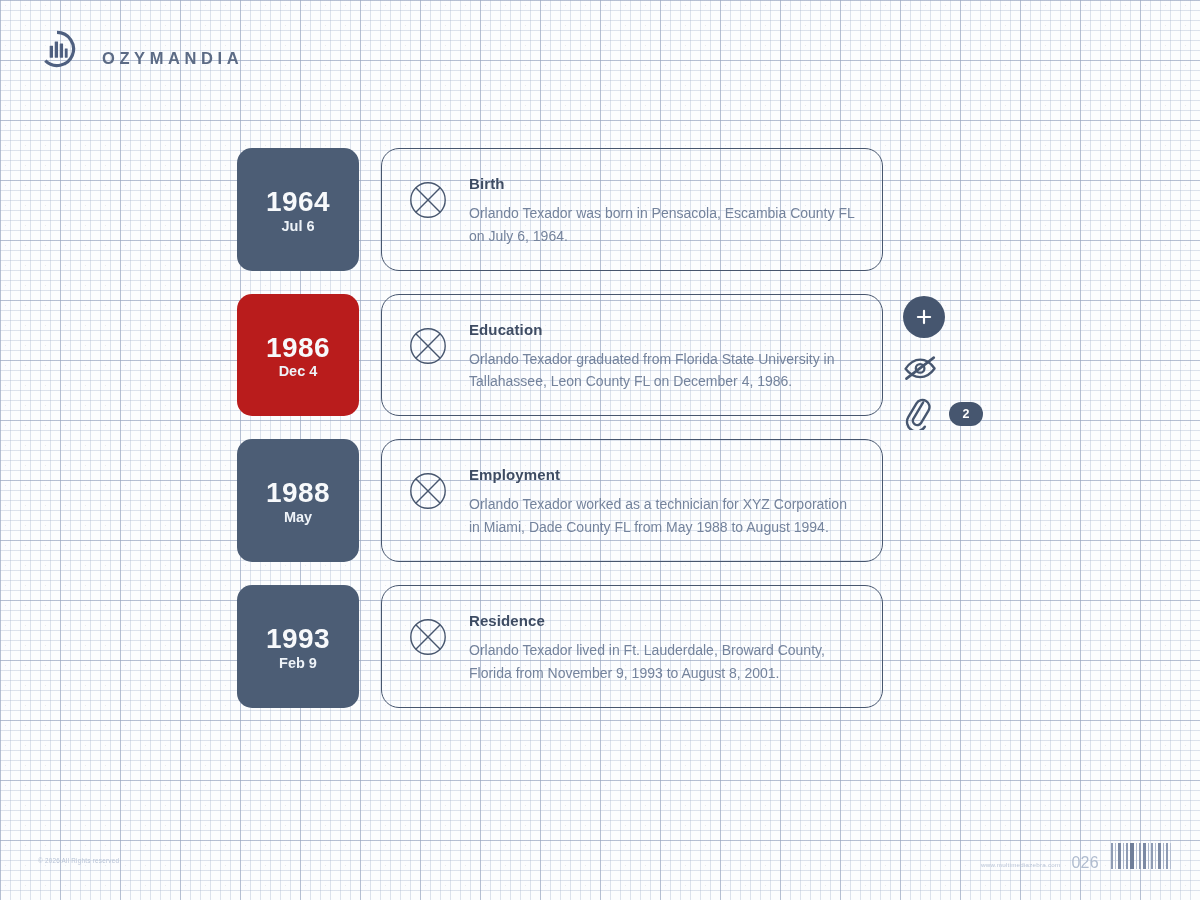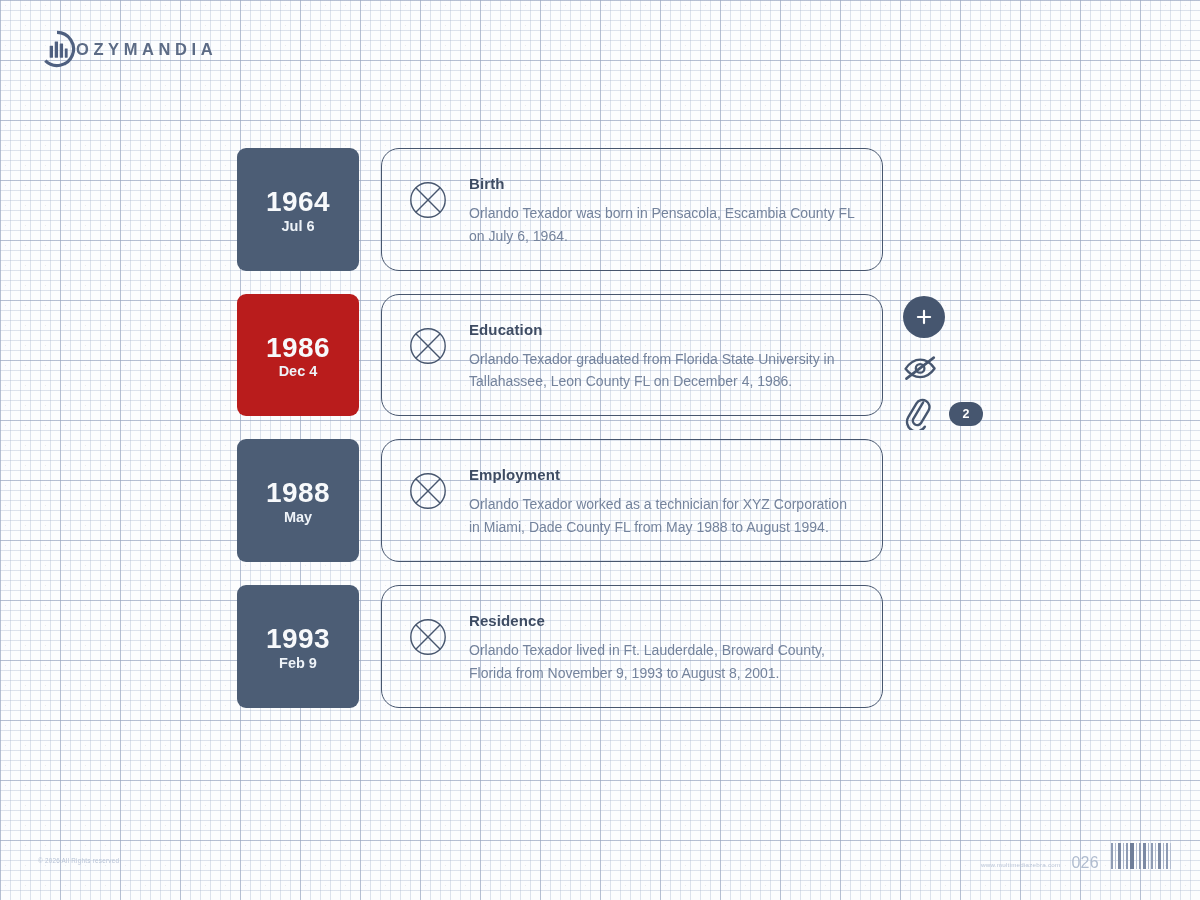--- a/index.html
+++ b/index.html
@@ -41,22 +41,22 @@
       10px 10px;
     background-position: 5px 5px, 0 0, 0 0, 0 0, 0 0;
   }
 
   
   #brand {
     position: absolute;
     left: 38px;
     top: 30px;
     display: flex;
-    align-items: center;
-    gap: 0;
+    align-items: flex-end;
+    gap: 26px;
   }
   #brand .logo-mark { width: 38px; height: 38px; display: block; }
   #brand .wordmark {
     font-size: 16.5px;
     font-weight: bold;
     letter-spacing: 4.6px;
     color: #5c6b85;
   }
 
   
@@ -71,21 +71,21 @@
     align-items: stretch;
     gap: 22px;
     margin-bottom: 23px;
   }
   .tl-row:last-child { margin-bottom: 0; }
 
   
   .date-tile {
     flex: 0 0 122px;
     width: 122px;
-    border-radius: 9px;
+    border-radius: 15px;
     background: #4c5d75;
     color: #f4f7fa;
     display: flex;
     flex-direction: column;
     align-items: center;
     justify-content: center;
     padding-top: 2px;
   }
   .date-tile.active { background: #b91c1c; }
   .date-tile .year {

